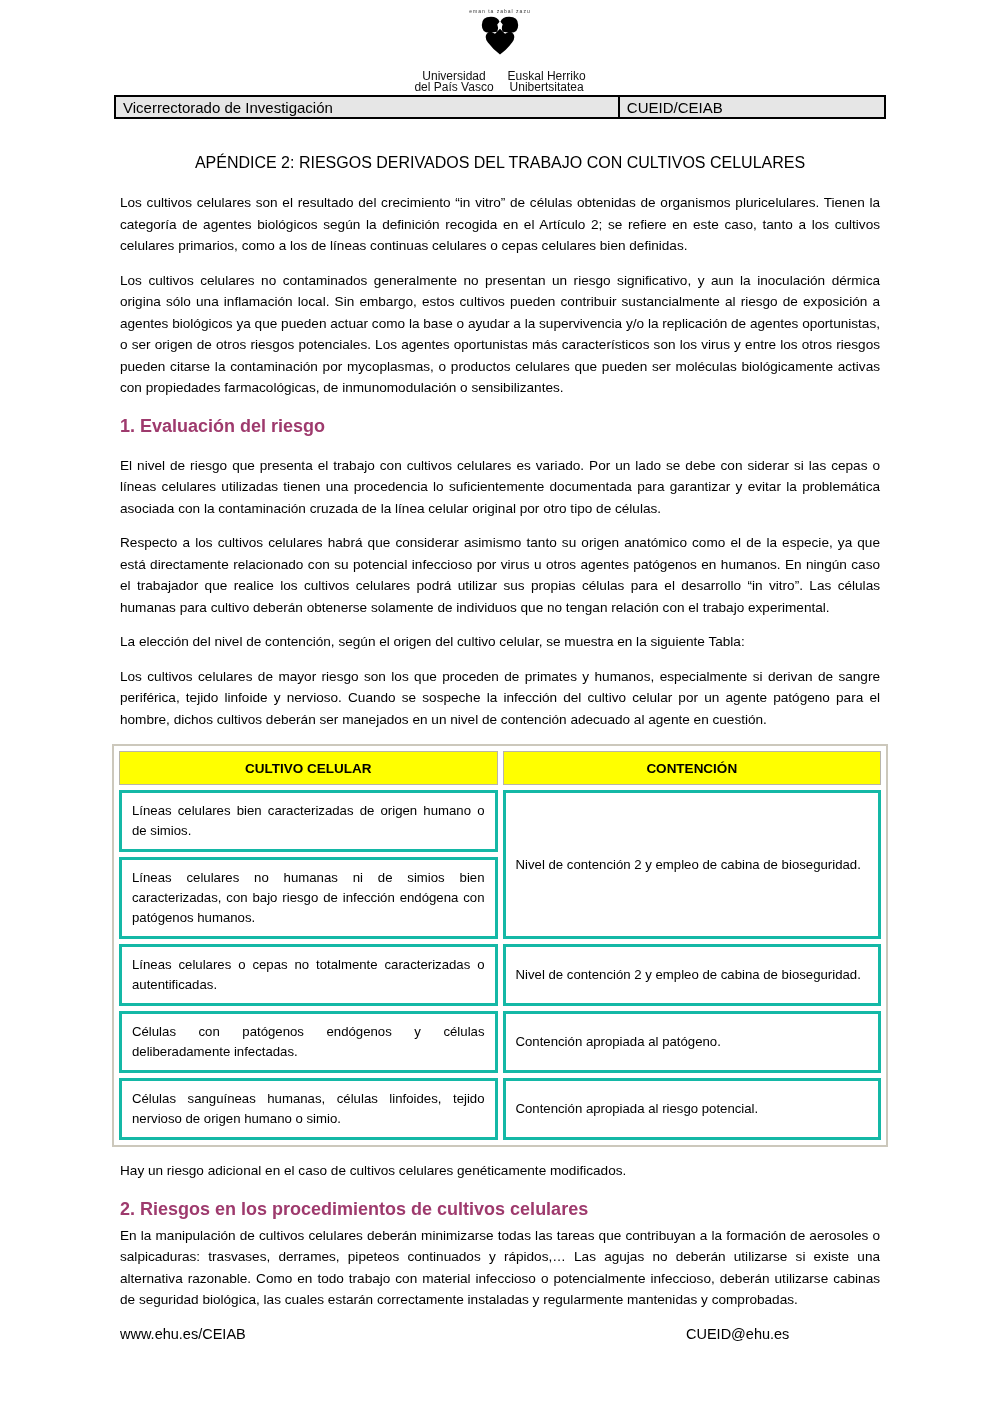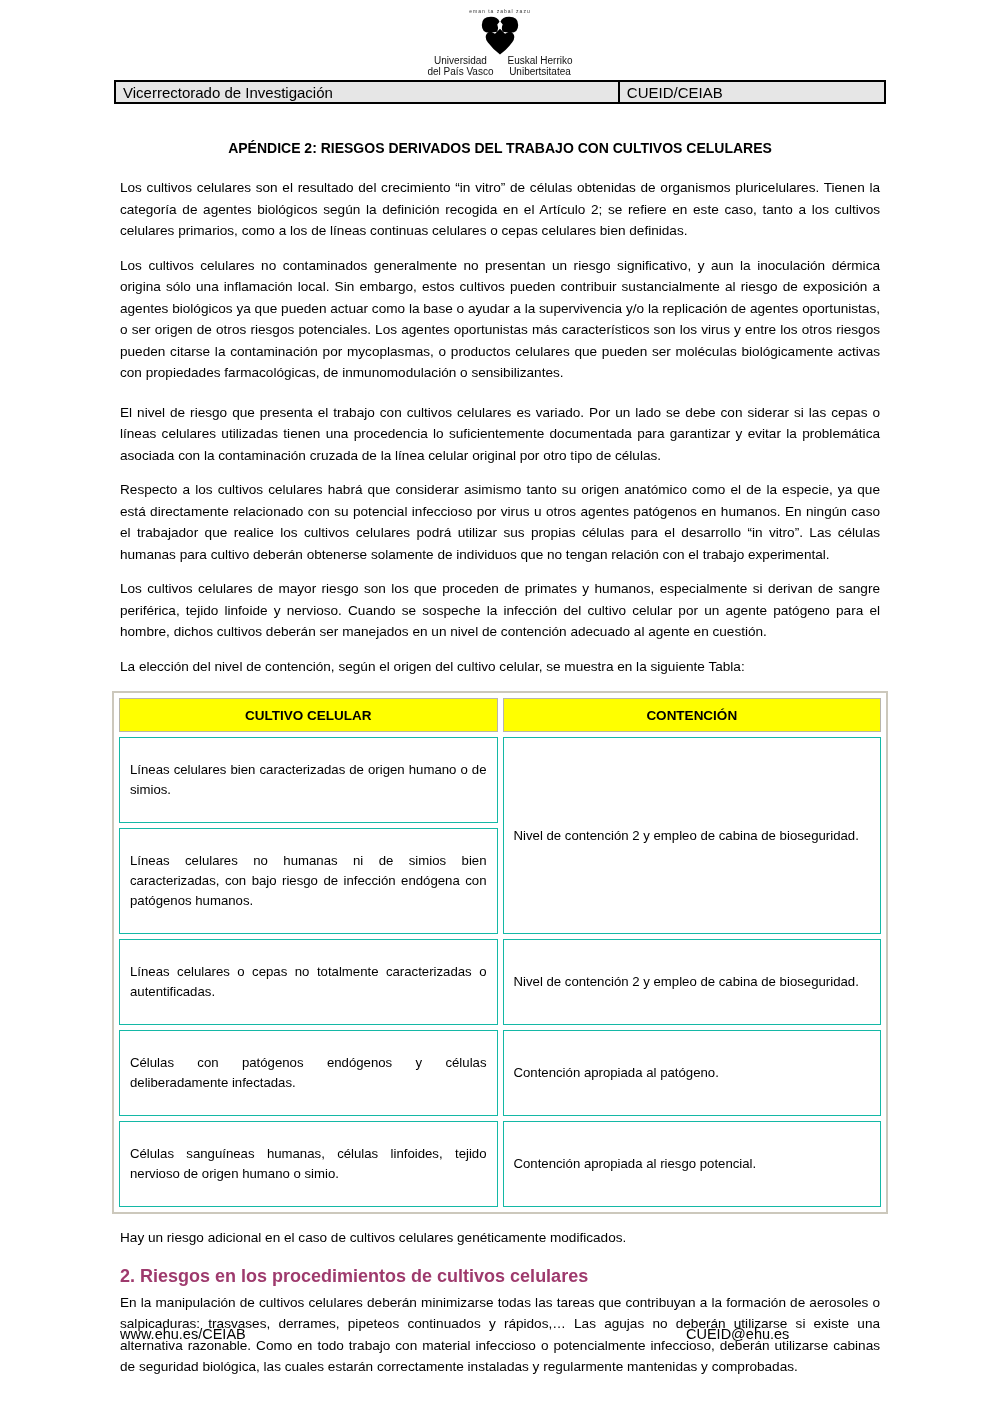--- a/index.html
+++ b/index.html
@@ -16,22 +16,22 @@
     padding-top: 8px;
     width: 100%;
     display: flex; flex-direction: column; align-items: center;
   }
   .logo-motto {
     font-size: 5px; letter-spacing: 1px; color: #333;
     line-height: 6px; height: 7px; overflow: hidden;
   }
   .logo-mark svg { display: block; }
   .logo-names {
-    display: flex; gap: 14px; margin-top: 1px;
-    font-size: 10px; line-height: 10.5px; text-align: center; color: #111;
+    display: flex; gap: 14px; margin-top: 16px;
+    font-size: 12px; line-height: 10.5px; text-align: center; color: #111;
   }
 
   
   .header-bar {
     margin: 3px 114px 4px 114px;
     border: 2px solid #000;
     background: #e6e6e6;
     display: flex;
     height: 24px;
     font-size: 15px;
@@ -39,21 +39,21 @@
   .header-bar .cell { display: flex; align-items: center; padding: 0 7px; }
   .header-bar .cell.left { width: 65.6%; border-right: 2px solid #000; }
   .header-bar .cell.right { width: 34.4%; }
 
   
   .content { margin: 0 120px; }
   .doc-title {
     margin: 32px auto 17px auto;
     max-width: 700px;
     text-align: center;
-    font-size: 14px; font-weight: bold; line-height: 24px;
+    font-size: 16px; font-weight: normal; line-height: 24px;
     color: #000;
   }
   .content p.body {
     margin-top: 13px;
     font-size: 13.6px; line-height: 21.5px;
     text-align: justify;
   }
   .sec-heading {
     margin: 17px 0 5px 0;
     font-size: 18px; font-weight: bold;
@@ -72,22 +72,22 @@
   }
   table.containment th {
     background: #ffff00;
     border: 1px solid #b9b5a9;
     font-size: 13.5px; font-weight: bold;
     text-align: center;
     height: 34px;
     padding: 4px 8px;
   }
   table.containment td {
-    border: 1px solid #14b8a6;
-    padding: 22px 10px;
+    border: 3px solid #14b8a6;
+    padding: 8px 10px;
     vertical-align: middle;
     line-height: 20px;
     margin-top: 46px;
   }
   table.containment td.cult { width: 50%; text-align: justify; }
   table.containment td.cont { width: 50%; text-align: left; }
   table.containment tr.r1 td.cult { height: 58px; }
   table.containment tr.r2 td.cult { height: 80px; }
   table.containment tr.r3 td { height: 58px; }
   table.containment tr.r4 td { height: 50px; }
@@ -125,24 +125,25 @@
   <div class="cell right">CUEID/CEIAB</div>
 </div>
 
 <div class="content">
 
   <div class="doc-title">APÉNDICE 2: RIESGOS DERIVADOS DEL TRABAJO CON CULTIVOS CELULARES</div>
 
   <p class="body">Los cultivos celulares son el resultado del crecimiento “in vitro” de células obtenidas de organismos pluricelulares. Tienen la categoría de agentes biológicos según la definición recogida en el Artículo 2; se refiere en este caso, tanto a los cultivos celulares primarios, como a los de líneas continuas celulares o cepas celulares bien definidas.</p>
   <p class="body">Los cultivos celulares no contaminados generalmente no presentan un riesgo significativo, y aun la inoculación dérmica origina sólo una inflamación local. Sin embargo, estos cultivos pueden contribuir sustancialmente al riesgo de exposición a agentes biológicos ya que pueden actuar como la base o ayudar a la supervivencia y/o la replicación de agentes oportunistas, o ser origen de otros riesgos potenciales. Los agentes oportunistas más característicos son los virus y entre los otros riesgos pueden citarse la contaminación por mycoplasmas, o productos celulares que pueden ser moléculas biológicamente activas con propiedades farmacológicas, de inmunomodulación o sensibilizantes.</p>
 
+  <div class="sec-heading">1. Evaluación del riesgo</div>
   <p class="body" style="margin-top:18px">El nivel de riesgo que presenta el trabajo con cultivos celulares es variado. Por un lado se debe con siderar si las cepas o líneas celulares utilizadas tienen una procedencia lo suficientemente documentada para garantizar y evitar la problemática asociada con la contaminación cruzada de la línea celular original por otro tipo de células.</p>
   <p class="body">Respecto a los cultivos celulares habrá que considerar asimismo tanto su origen anatómico como el de la especie, ya que está directamente relacionado con su potencial infeccioso por virus u otros agentes patógenos en humanos. En ningún caso el trabajador que realice los cultivos celulares podrá utilizar sus propias células para el desarrollo “in vitro”. Las células humanas para cultivo deberán obtenerse solamente de individuos que no tengan relación con el trabajo experimental.</p>
+  <p class="body">La elección del nivel de contención, según el origen del cultivo celular, se muestra en la siguiente Tabla:</p>
   <p class="body">Los cultivos celulares de mayor riesgo son los que proceden de primates y humanos, especialmente si derivan de sangre periférica, tejido linfoide y nervioso. Cuando se sospeche la infección del cultivo celular por un agente patógeno para el hombre, dichos cultivos deberán ser manejados en un nivel de contención adecuado al agente en cuestión.</p>
-  <p class="body">La elección del nivel de contención, según el origen del cultivo celular, se muestra en la siguiente Tabla:</p>
 
   <div class="tbl-wrap">
     <table class="containment">
       <thead>
         <tr>
           <th>CULTIVO CELULAR</th>
           <th>CONTENCIÓN</th>
         </tr>
       </thead>
       <tbody>

